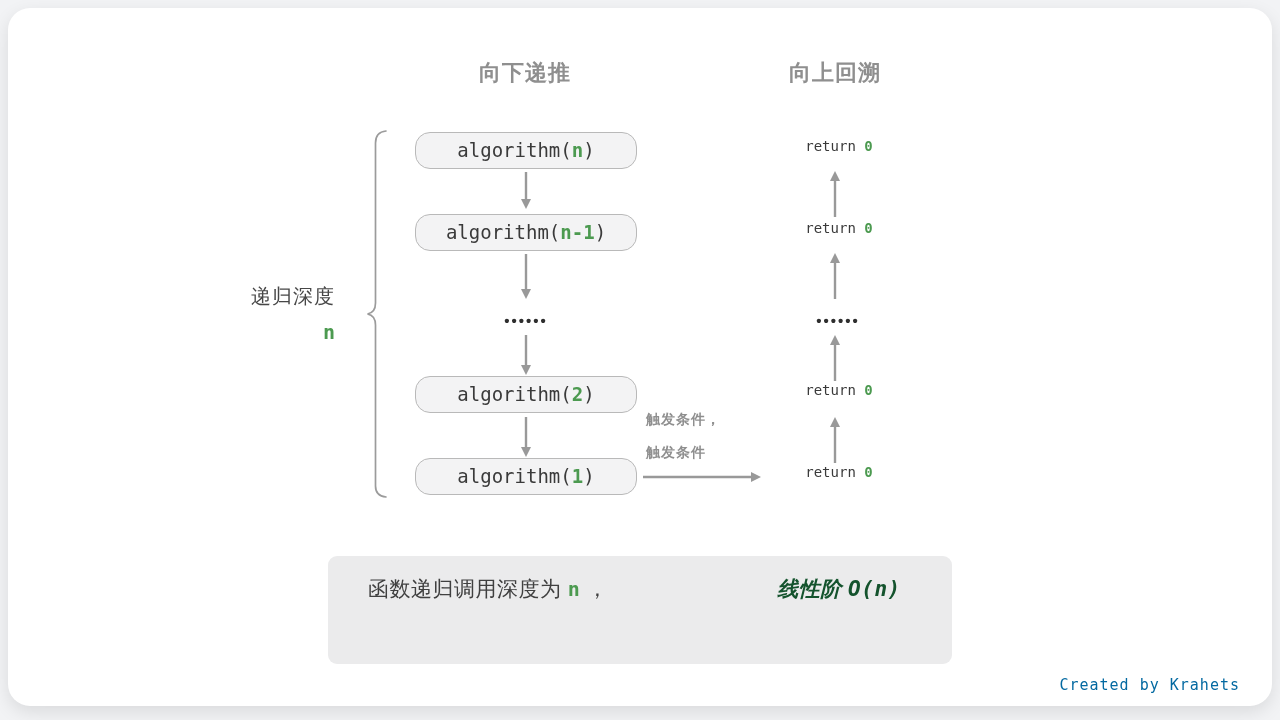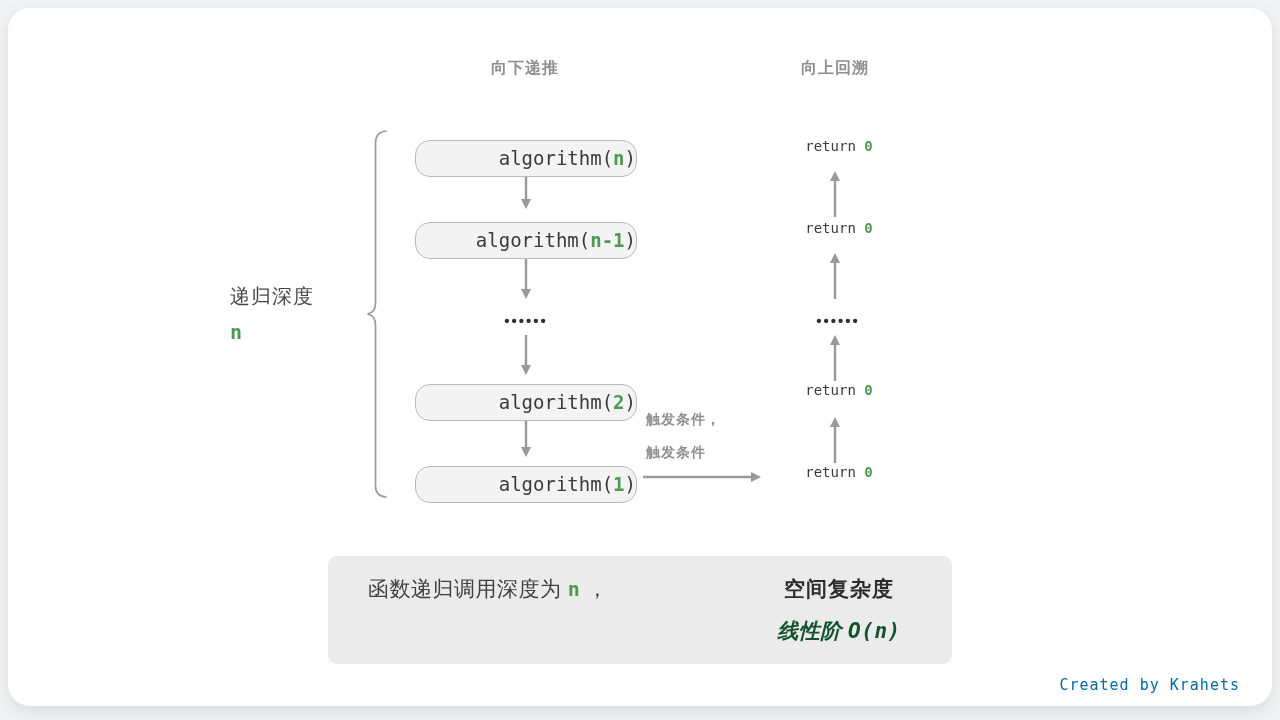--- a/index.html
+++ b/index.html
@@ -13,40 +13,39 @@
   .card {
     position: absolute;
     left: 8px; top: 8px; right: 8px; bottom: 14px;
     background: #ffffff;
     border-radius: 22px;
     box-shadow: 0 6px 18px rgba(0,0,0,0.10);
   }
   .abs { position: absolute; }
   .hdr {
     width: 220px; text-align: center;
-    font-size: 16px; font-weight: 700; color: #8f8f8f;
+    font-size: 22px; font-weight: 700; color: #8f8f8f;
     letter-spacing: 1px;
   }
   .hdr-left  { left: 415px; top: 58px; }
   .hdr-right { left: 725px; top: 58px; }
 
   .code { font-family: "DejaVu Sans Mono", "Liberation Mono", monospace; }
   .green { color: #4c9a50; font-weight: 700; }
   .blue  { color: #14532d; font-style: italic; }
 
   .code-box {
     left: 415px; width: 222px; height: 37px;
     background: #f3f3f4;
     border: 1.5px solid #b9b9b9;
     border-radius: 15px;
-    text-align: right;
+    text-align: center;
     line-height: 34px;
     font-size: 19px;
     color: #3a3a3a;
-    margin-top: 8px;
   }
   .box1 { top: 132px; }
   .box2 { top: 214px; }
   .box3 { top: 376px; }
   .box4 { top: 458px; }
 
   .ellipsis {
     width: 200px; text-align: center;
     font-size: 15px; letter-spacing: 2px;
     color: #2e2e2e; font-weight: 700;
@@ -57,21 +56,21 @@
   .ret {
     left: 758px; width: 162px; height: 26px;
     text-align: center;
     font-size: 14px; color: #3a3a3a;
   }
   .ret1 { top: 138px; }
   .ret2 { top: 220px; }
   .ret3 { top: 382px; }
   .ret4 { top: 464px; }
 
-  .depth-label { left: 230px; top: 283px; width: 120px; text-align: left; }
+  .depth-label { left: 215px; top: 283px; width: 120px; text-align: right; }
   .depth-text { font-size: 20px; color: #474747; letter-spacing: 1px; }
   .depth-n { margin-top: 10px; font-size: 20px; }
 
   .base-note { left: 646px; top: 403px; width: 120px; }
   .base-note div {
     font-size: 14px; font-weight: 700; color: #8f8f8f;
     line-height: 33px; letter-spacing: 1px;
   }
 
   .summary-box {
@@ -150,18 +149,17 @@
   <div class="abs base-note">
     <div>触发条件，</div>
     <div>触发条件</div>
   </div>
 
   <div class="abs summary-box"></div>
   <div class="abs summary-left">
     <div class="line"><span>函数递归调用深度为 </span><span class="code green">n</span><span> ，</span></div>
   </div>
   <div class="abs summary-right">
-    <div class="title">空间复杂度</div>
     <div class="value blue"><span>线性阶 </span><span class="code">O(</span><span class="code">n</span><span class="code">)</span></div>
   </div>
 
   <div class="abs credit">Created by Krahets</div>
 </div>
 
 </body></html>

